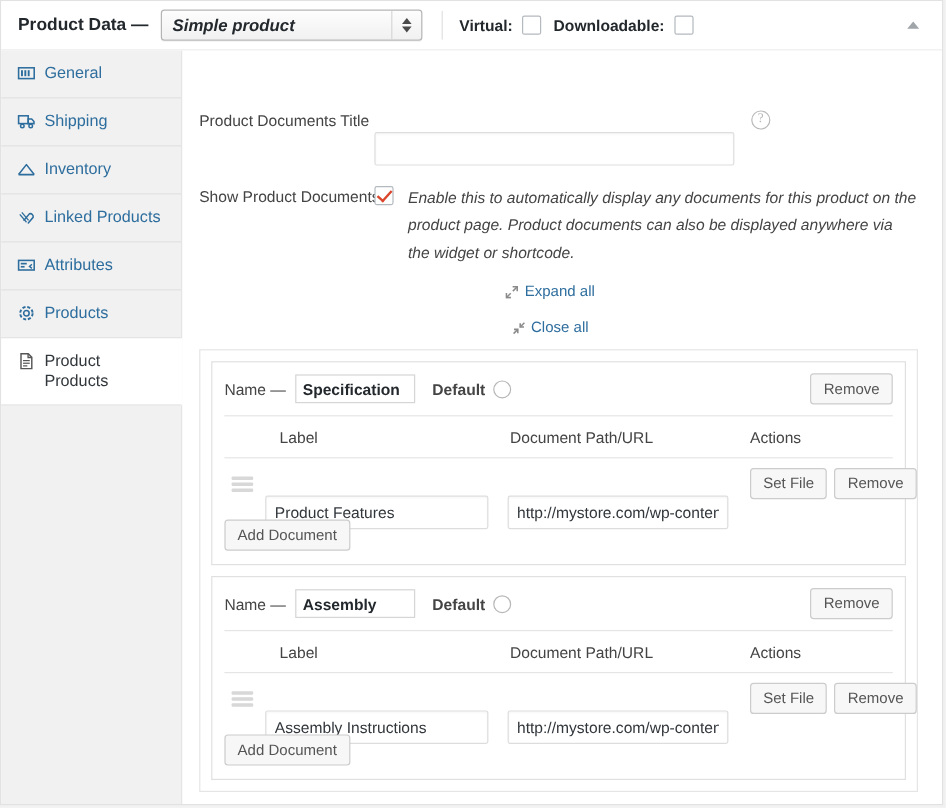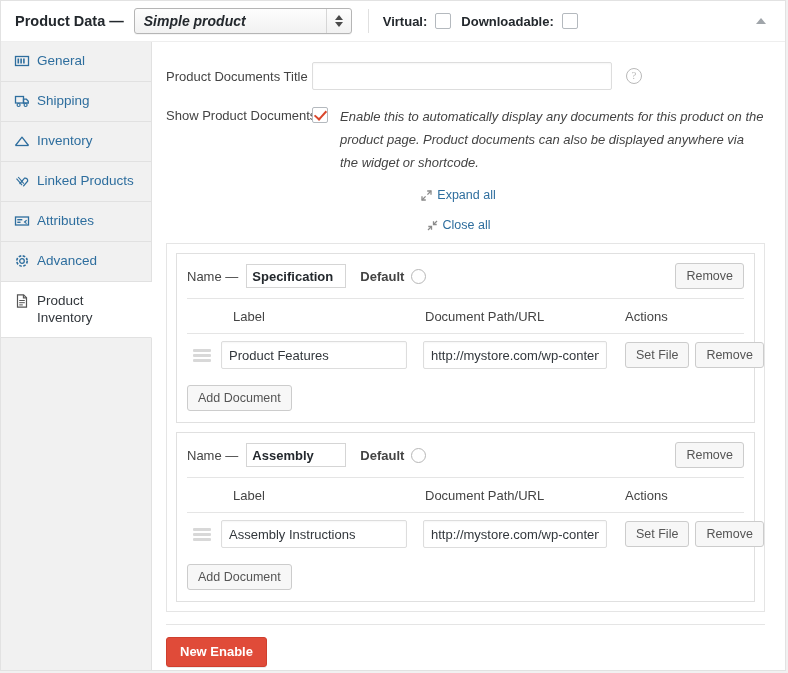--- a/index.html
+++ b/index.html
@@ -204,20 +204,21 @@
     border: 1px solid #ddd;
     background: #fff;
     border-radius: 2px;
     box-sizing: border-box;
     font-size: 13px;
     color: #32373c;
     padding: 4px 7px;
     outline: none;
     font-family: "Liberation Sans", sans-serif;
     box-shadow: inset 0 1px 2px rgba(0,0,0,0.04);
+    margin-top: 48px;
   }
   #doc-title-input { width: 300px; }
   .help-icon {
     width: 16px;
     height: 16px;
     border: 1.5px solid #b9b9b9;
     border-radius: 50%;
     color: #b9b9b9;
     font-size: 11px;
     line-height: 13px;
@@ -521,34 +522,34 @@
         <span class="side-label">Attributes</span>
       </div>
 
       <div class="side-item">
         <span class="side-ico">
           <svg width="16" height="16" viewBox="0 0 16 16">
               <circle cx="8" cy="8" r="5.2" fill="none" stroke="#2e6e9e" stroke-width="1.6" stroke-dasharray="2.6 1.5"></circle>
               <circle cx="8" cy="8" r="2.3" fill="none" stroke="#2e6e9e" stroke-width="1.3"></circle>
             </svg>
         </span>
-        <span class="side-label">Advanced</span>
+        <span class="side-label">Products</span>
       </div>
 
       <div class="side-item active">
         <span class="side-ico">
           <svg width="16" height="16" viewBox="0 0 16 16">
               <path d="M3.5 1.8 H9.6 L12.5 4.7 V14.2 H3.5 Z" fill="none" stroke="#555" stroke-width="1.2"></path>
               <path d="M9.4 1.9 V4.9 H12.4" fill="none" stroke="#555" stroke-width="1.1"></path>
               <rect x="5.2" y="7" width="5.6" height="1" fill="#555"></rect>
               <rect x="5.2" y="9.2" width="5.6" height="1" fill="#555"></rect>
               <rect x="5.2" y="11.4" width="3.6" height="1" fill="#555"></rect>
             </svg>
         </span>
-        <span class="side-label">Product Inventory</span>
+        <span class="side-label">Product Products</span>
       </div>
     </div>
 
     <div class="main">
 
       <div class="field-row">
         <span class="field-label">Product Documents Title</span>
         <input class="text-input" id="doc-title-input" type="text" placeholder="" style="">
         <span class="help-icon">?</span>
       </div>

